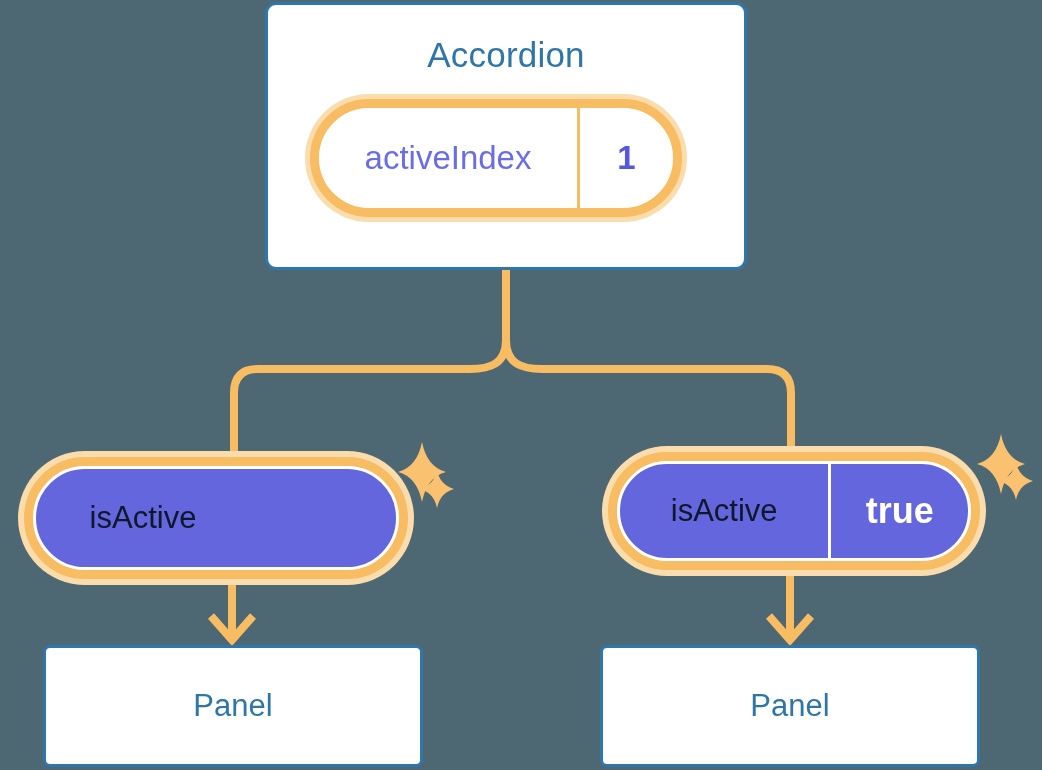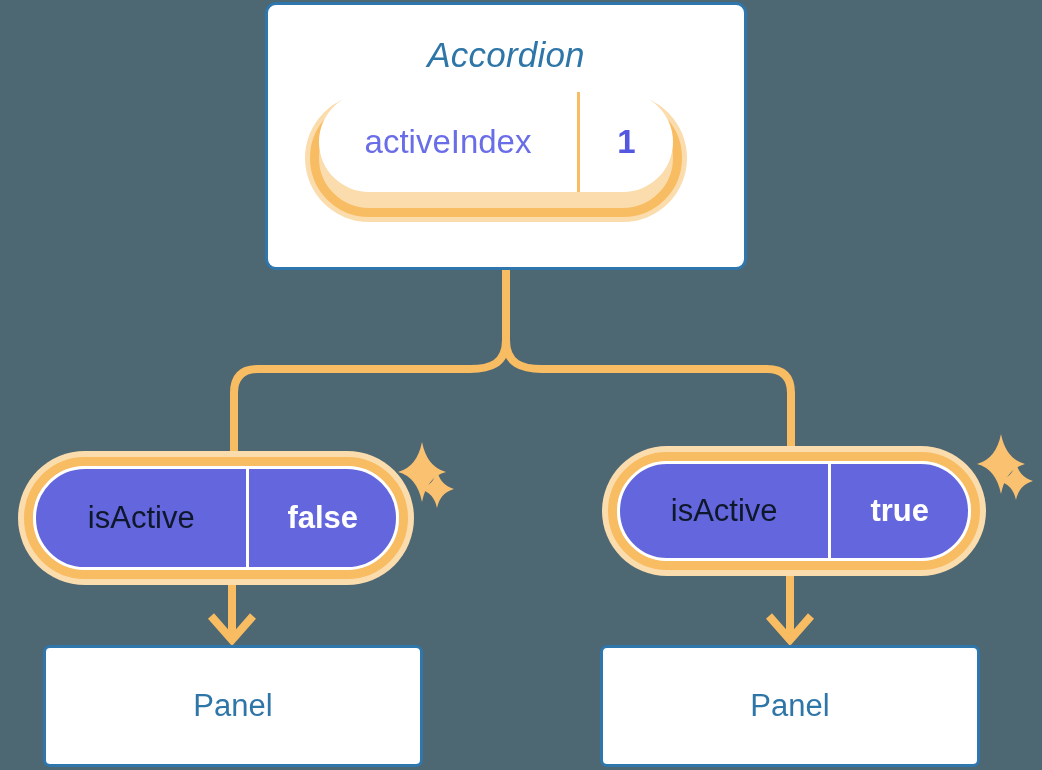--- a/index.html
+++ b/index.html
@@ -52,21 +52,20 @@
   .card-title {
     position: absolute;
     left: 0;
     right: 0;
     top: 30px;
     text-align: center;
     color: #2e75a8;
     font-size: 35px;
     font-weight: 400;
     letter-spacing: 0.2px;
-    font-style: italic;
   }
 
   
   .pill {
     position: absolute;
     display: flex;
     align-items: stretch;
     border-radius: 999px;
     z-index: 4;
   }
@@ -128,37 +127,37 @@
   .pill-dark .seg-val {
     color: #ffffff;
     font-weight: 700;
     border-left: 3px solid #ffffff;
   }
 
   
   #pill-activeindex { }
   #pill-activeindex .pill-halo { left: 305px; top: 94px; width: 382px; height: 128px; }
   #pill-activeindex .pill-ring { left: 310px; top: 99px; width: 372px; height: 118px; }
-  #pill-activeindex .pill-body { left: 319px; top: 92px; width: 354px; height: 100px; }
+  #pill-activeindex .pill-body { left: 319px; top: 108px; width: 354px; height: 100px; }
   #pill-activeindex .seg-key { width: 258px; font-size: 33px; }
   #pill-activeindex .seg-val { width: 96px; font-size: 33px; }
 
   
   #pill-isactive-false .pill-halo { left: 18px; top: 451px; width: 396px; height: 134px; }
   #pill-isactive-false .pill-ring { left: 24px; top: 457px; width: 384px; height: 122px; }
   #pill-isactive-false .pill-body { left: 33px; top: 466px; width: 366px; height: 104px; }
   #pill-isactive-false .seg-key { width: 214px; font-size: 31px; }
   #pill-isactive-false .seg-val { width: 152px; font-size: 31px; }
 
   
   #pill-isactive-true .pill-halo { left: 602px; top: 446px; width: 384px; height: 130px; }
   #pill-isactive-true .pill-ring { left: 608px; top: 452px; width: 372px; height: 118px; }
   #pill-isactive-true .pill-body { left: 617px; top: 461px; width: 354px; height: 100px; }
   #pill-isactive-true .seg-key { width: 212px; font-size: 31px; }
-  #pill-isactive-true .seg-val { width: 142px; font-size: 31px; }
+  #pill-isactive-true .seg-val { width: 142px; font-size: 36px; }
 
   
   .panel-card {
     position: absolute;
     background: #ffffff;
     border: 3px solid #2e76ac;
     border-radius: 7px;
     display: flex;
     align-items: center;
     justify-content: center;
@@ -213,21 +212,20 @@
       <div class="pill-seg seg-key">activeIndex</div>
       <div class="pill-seg seg-val">1</div>
     </div>
   </div>
 
   <div class="pill pill-dark" id="pill-isactive-false">
     <div class="pill-halo"></div>
     <div class="pill-ring"></div>
     <div class="pill-body">
       <div class="pill-seg seg-key">isActive</div>
-      <div class="pill-seg seg-val">false</div>
     </div>
   </div>
 
   <div class="panel-card" id="panel-left">
     <span class="panel-label">Panel</span>
   </div>
 
   <div class="pill pill-dark" id="pill-isactive-true">
     <div class="pill-halo"></div>
     <div class="pill-ring"></div>

